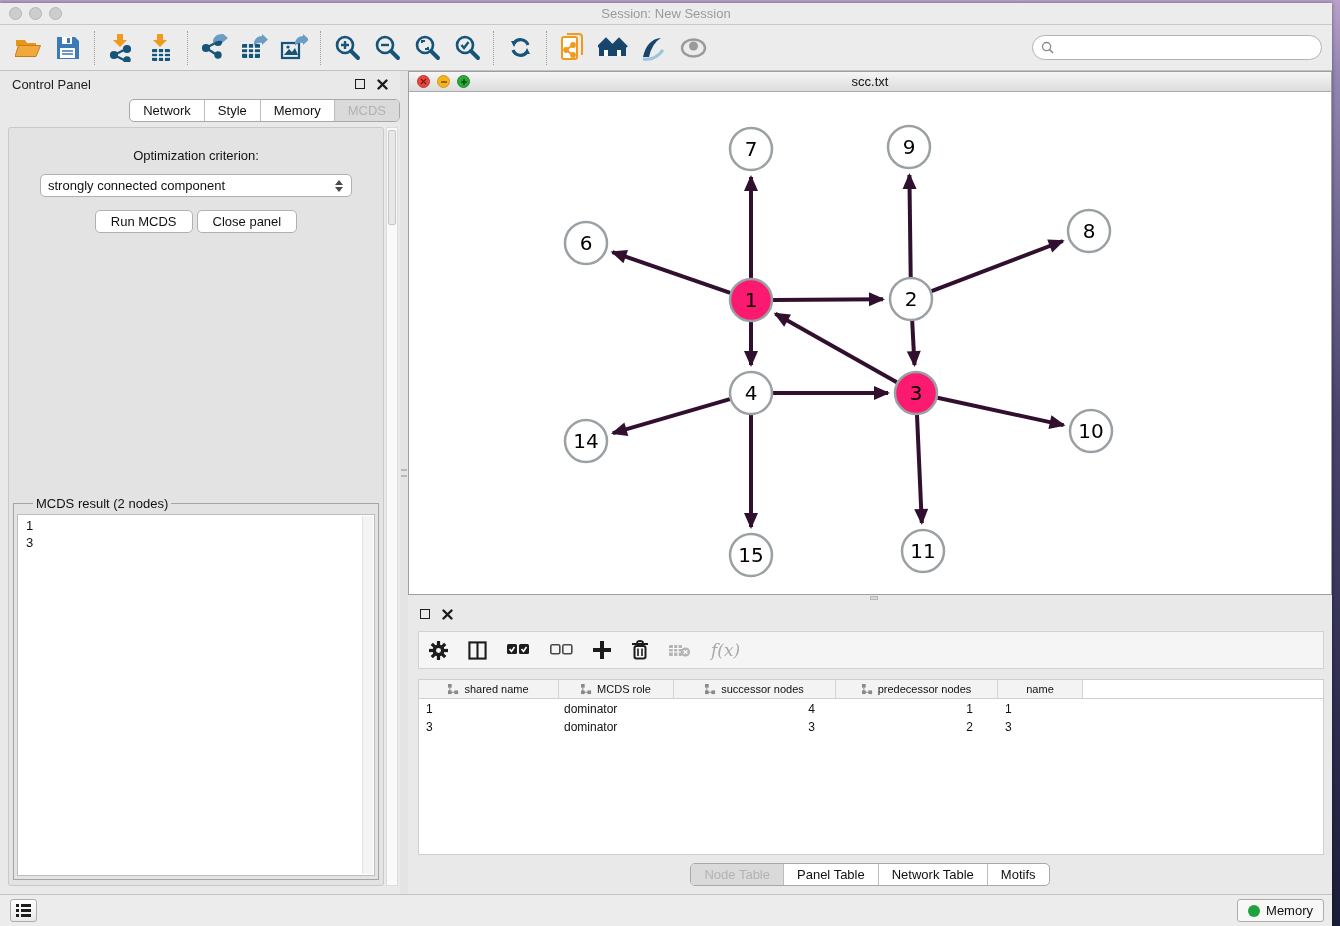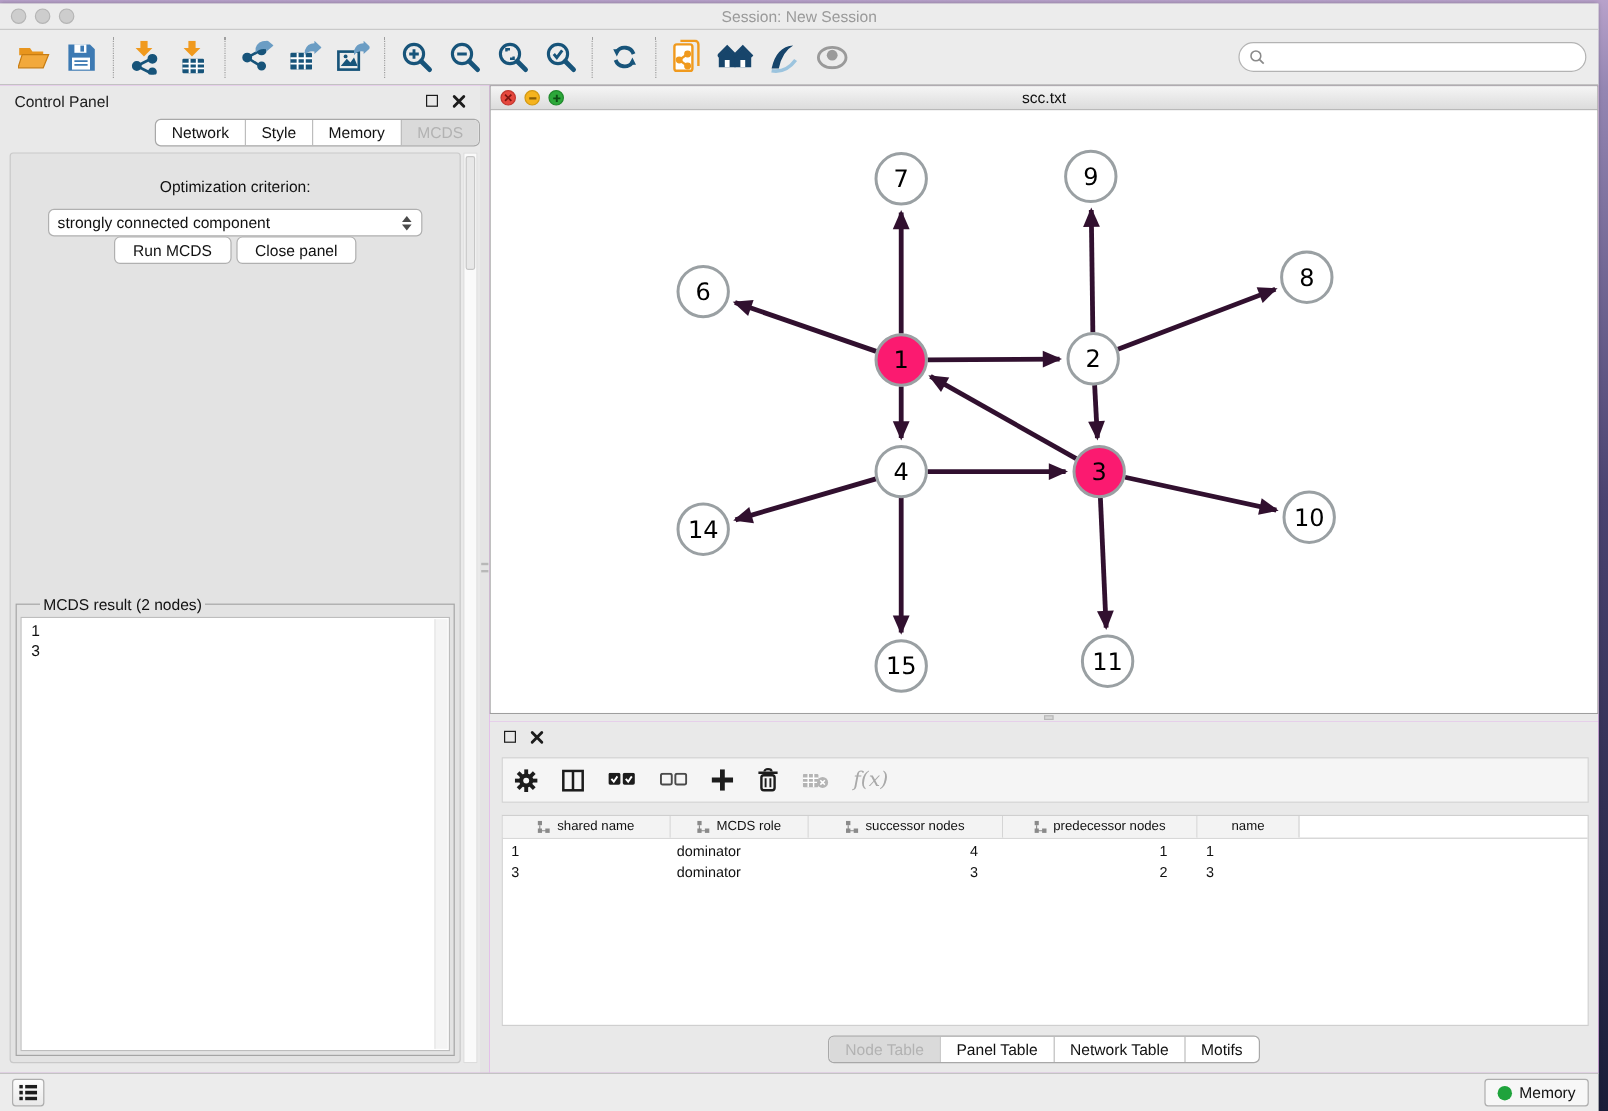--- a/index.html
+++ b/index.html
@@ -42,21 +42,21 @@
   .cp-inner { position:absolute; left:8px; right:16px; top:56px; bottom:8px; background:#e3e3e3;
     border:1px solid #c9c9c9; border-radius:3px; }
   .opt-label { text-align:center; margin-top:20px; font-size:13px; color:#111; }
   .dropdown { margin:11px auto 0; width:312px; height:23px; background:#fff; border:1px solid #b0b0b0;
     border-radius:5px; display:flex; align-items:center; padding:0 7px; font-size:13px; color:#111; }
   .dropdown .dd-label { flex:1; }
   .dd-arrows { display:flex; flex-direction:column; gap:2px; align-items:center; margin-right:1px; }
   .dd-arrows i { width:0; height:0; border-left:4px solid transparent; border-right:4px solid transparent; display:block; }
   .dd-up { border-bottom:5px solid #4a4a4a; }
   .dd-down { border-top:5px solid #4a4a4a; }
-  .btn-row { display:flex; justify-content:center; gap:4px; }
+  .btn-row { display:flex; justify-content:center; gap:4px; margin-top:13px; }
   .pbtn { height:23px; padding:0 15px; background:#fff; border:1px solid #b0b0b0; border-radius:5px;
     font-size:13px; color:#111; display:flex; align-items:center; }
   .result-fs { position:absolute; left:4px; right:4px; top:368px; bottom:5px; border:1px solid #a5a5a5;
     padding:0; }
   .result-fs legend { font-size:13px; color:#111; margin-left:19px; padding:0 3px; }
   .result-box { position:absolute; left:3px; right:3px; top:3px; bottom:3px; background:#fff;
     border:1px solid #bdbdbd; font-size:13px; color:#111; line-height:17px; padding:2px 0 0 8px; }
   .result-scroll { position:absolute; right:1px; top:1px; bottom:1px; width:11px; background:#f4f4f4; border-left:1px solid #e4e4e4; }
   .cp-scrolltrack { position:absolute; right:2px; top:56px; bottom:8px; width:12px; background:#fafafa; border:1px solid #dcdcdc; }
   .cp-scrollthumb { position:absolute; left:1px; right:1px; top:2px; height:95px; background:#e8e8e8; border:1px solid #c6c6c6; border-radius:2px; }

